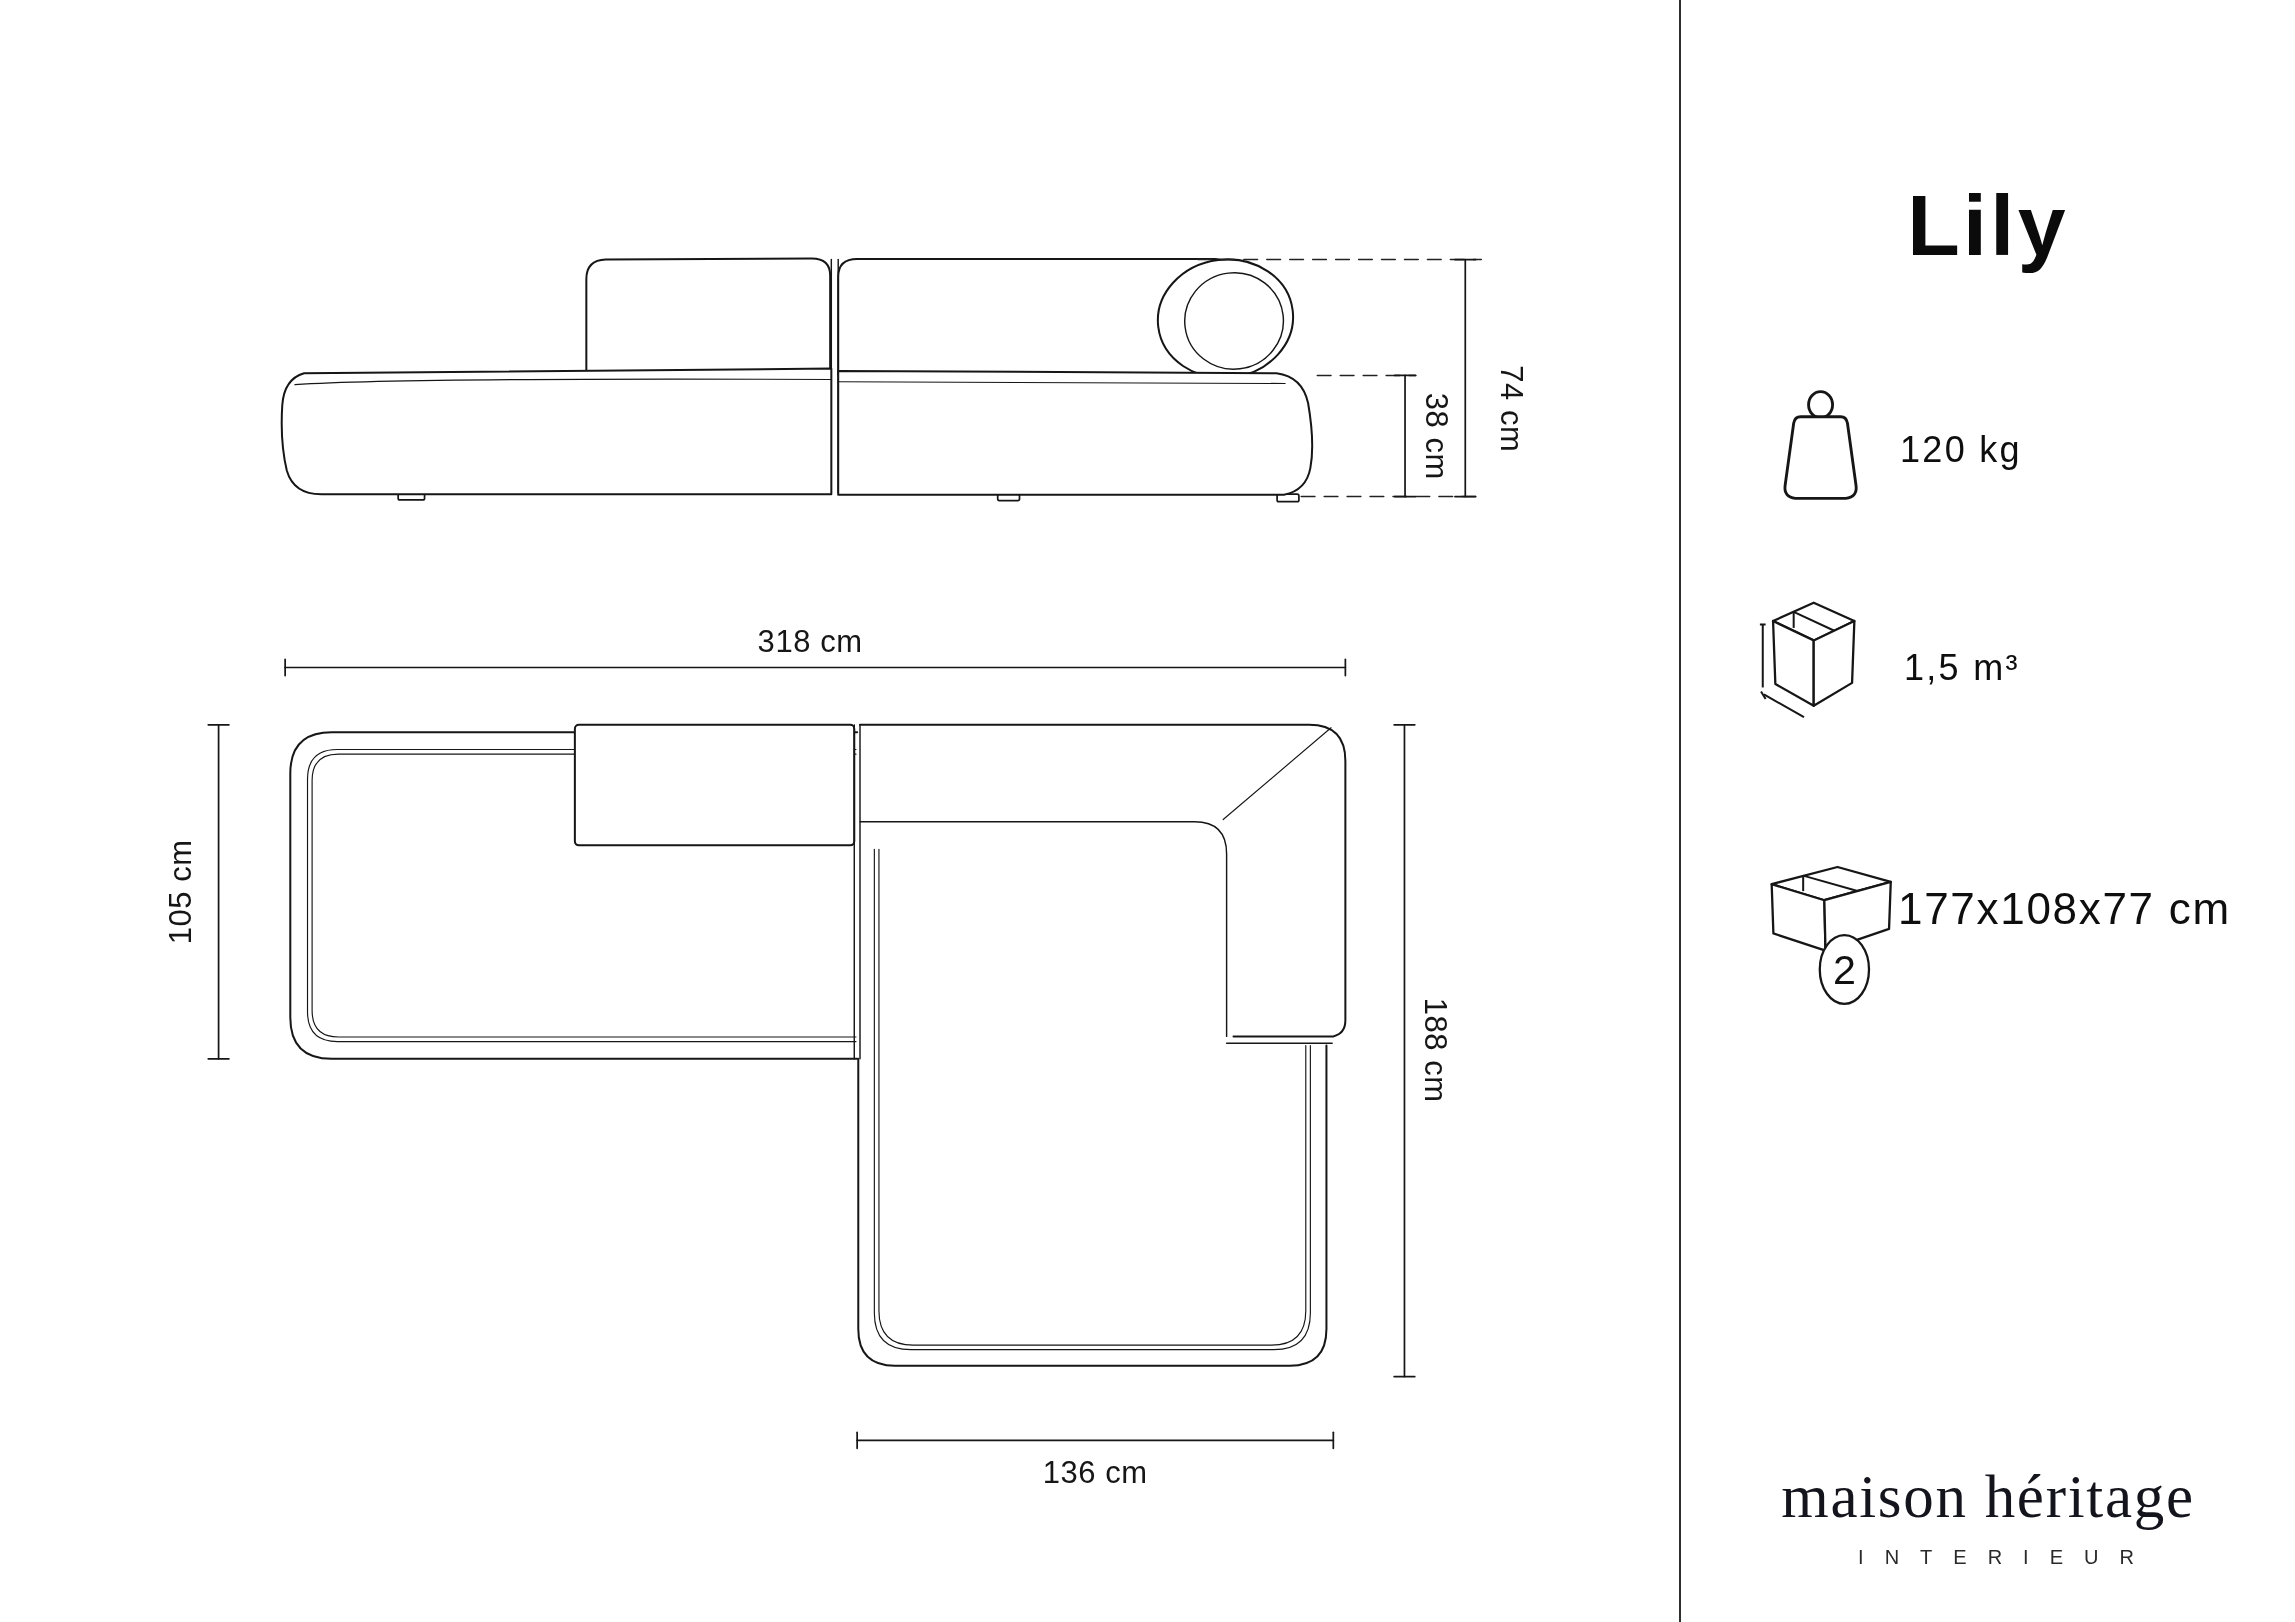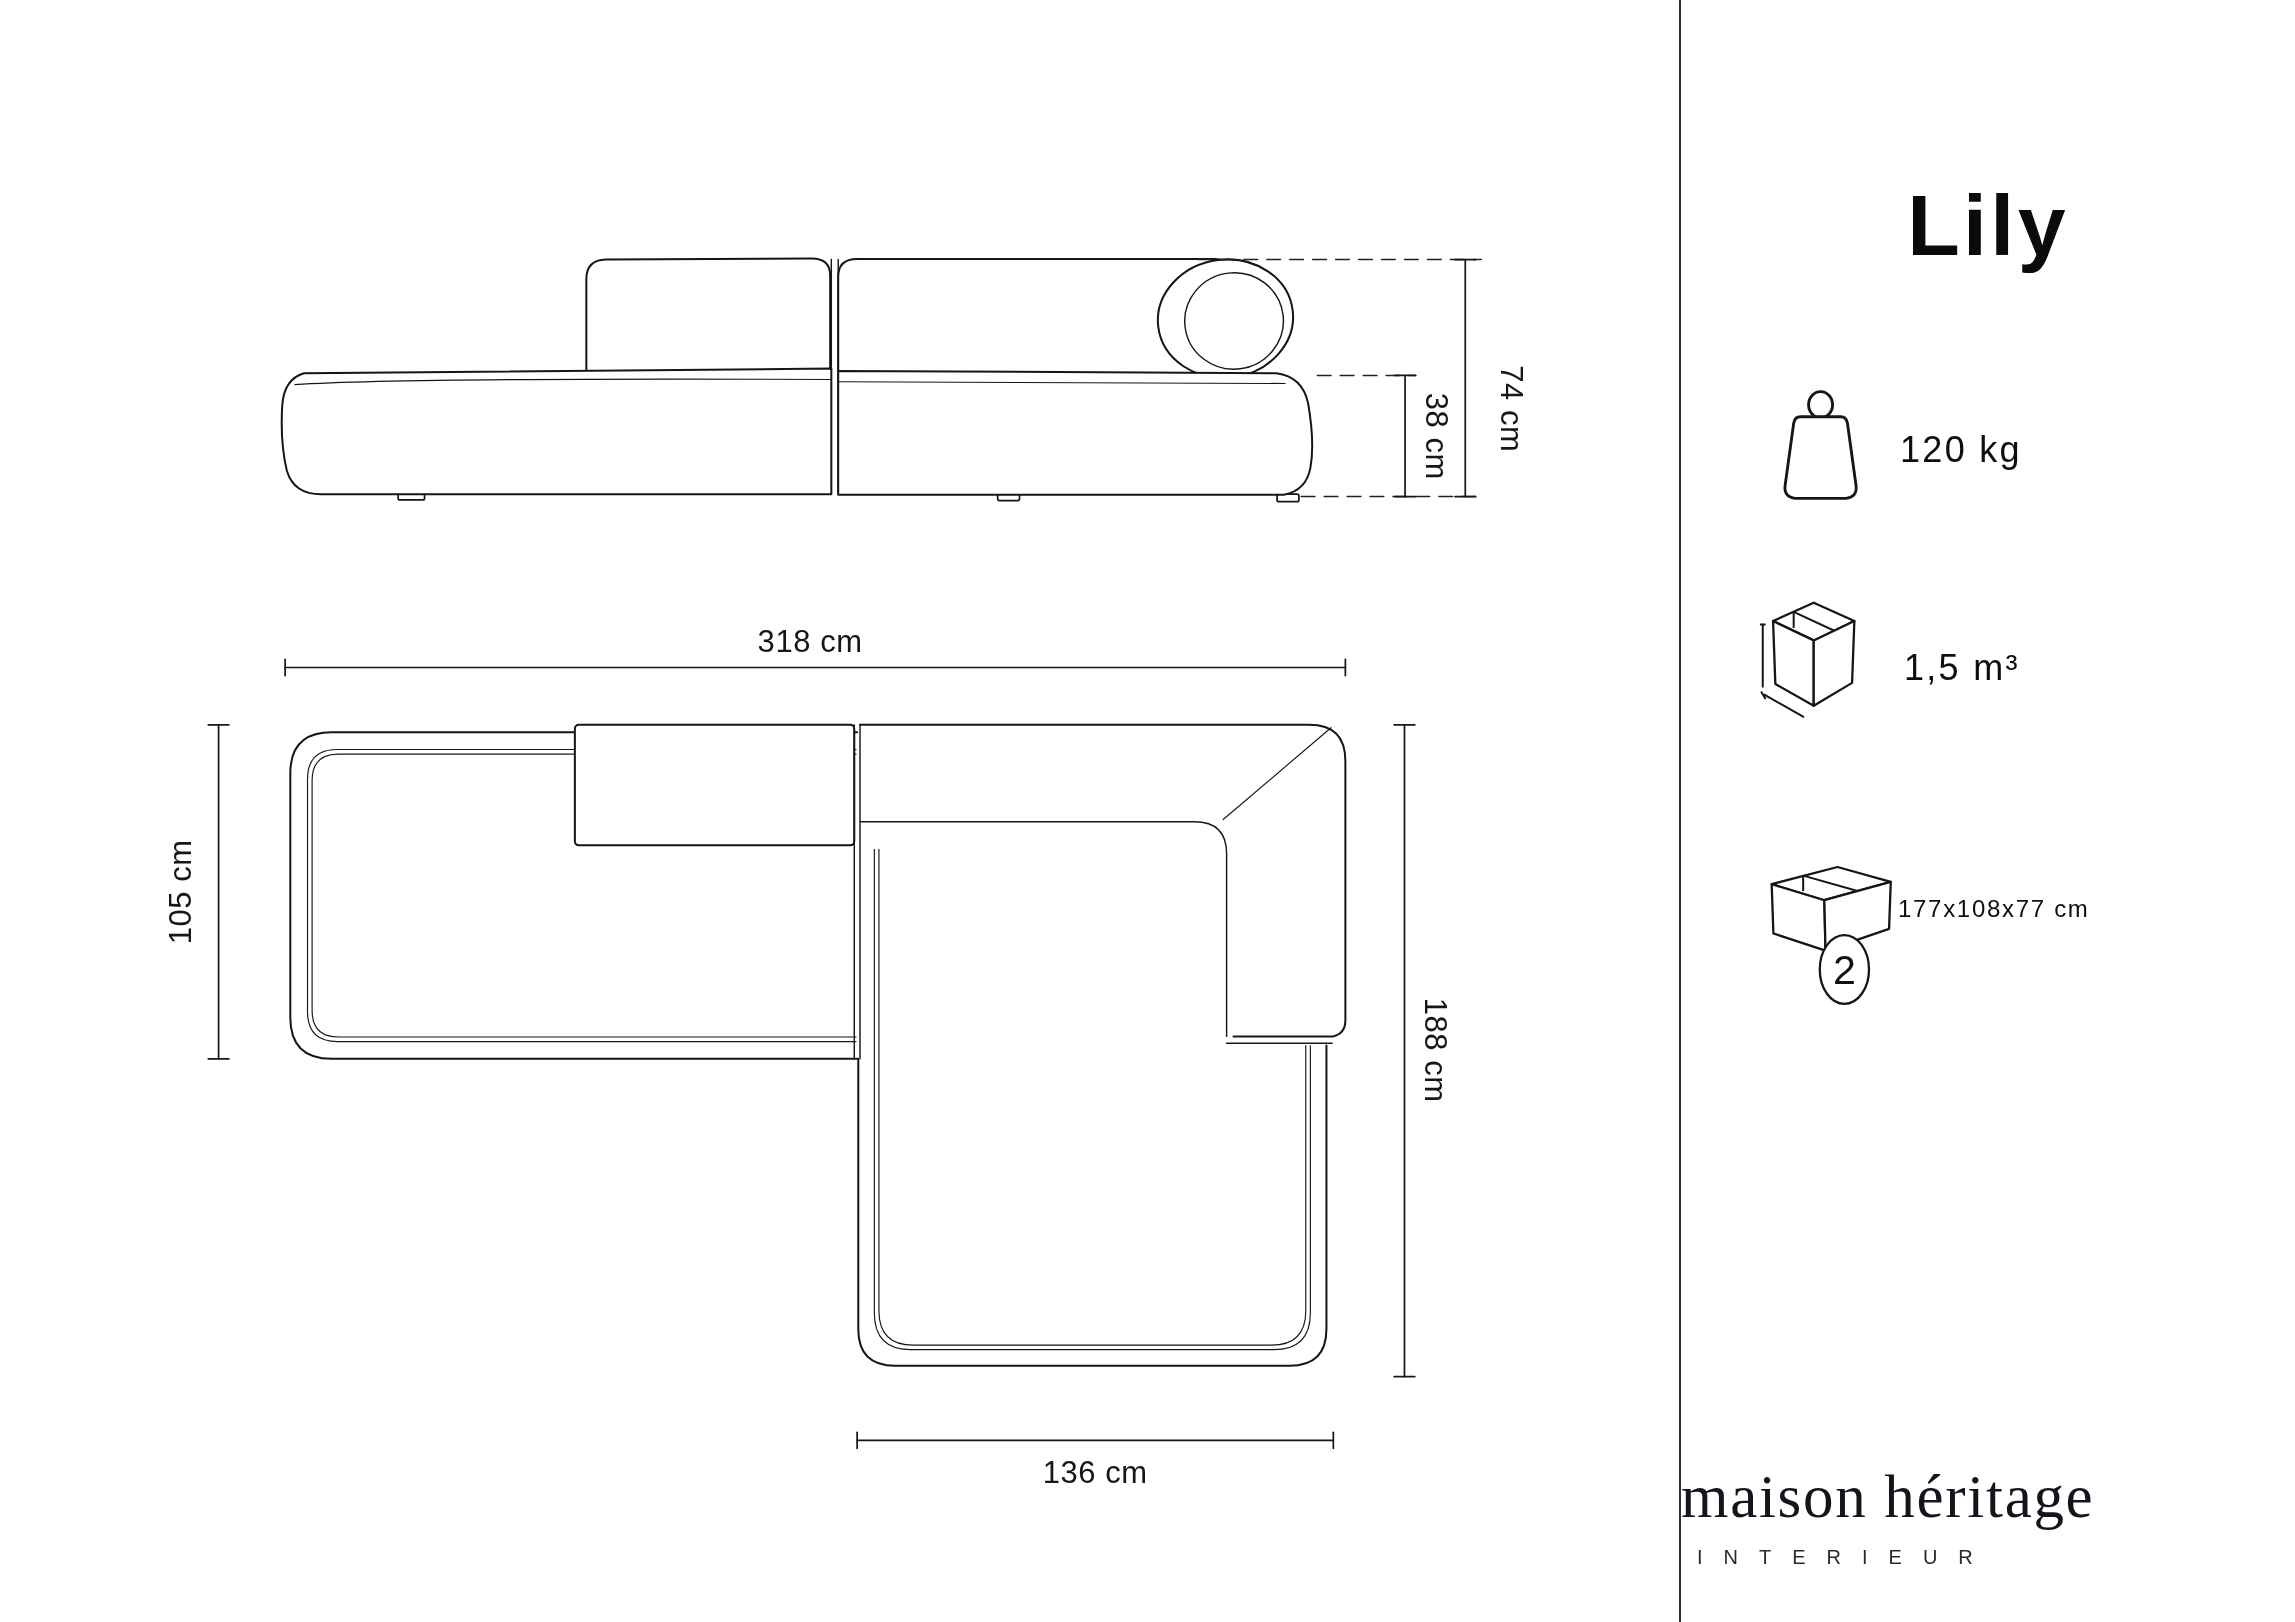--- a/index.html
+++ b/index.html
@@ -28,23 +28,23 @@
     text-align:center;
     font-size:86px;font-weight:bold;letter-spacing:3.4px;color:#0b0b0b;
   }
   .spec-icon{position:absolute;}
   .spec-label{
     position:absolute;
     font-size:36px;letter-spacing:2.3px;color:#0e0e0e;white-space:nowrap;
   }
   .pack-lines{
     position:absolute;left:217px;top:880px;
-    font-size:24px;letter-spacing:1.7px;line-height:57px;color:#0e0e0e;white-space:nowrap;
-  }
-  .brand{position:absolute;left:0;top:1462px;width:614px;}
+    font-size:44px;letter-spacing:1.7px;line-height:57px;color:#0e0e0e;white-space:nowrap;
+  }
+  .brand{position:absolute;left:0;top:1462px;width:614px;text-align:center;}
   .brand-name{
     font-family:"Liberation Serif", serif;
     font-size:61px;letter-spacing:1.7px;color:#14141c;white-space:nowrap;
   }
   .brand-sub{
     margin-top:13.8px;
     font-size:20px;letter-spacing:21px;color:#2a2a2a;white-space:nowrap;padding-left:16px;
   }
   .brand-sub span{margin-right:-21px;}
   svg text{font-family:"Liberation Sans", sans-serif;}

